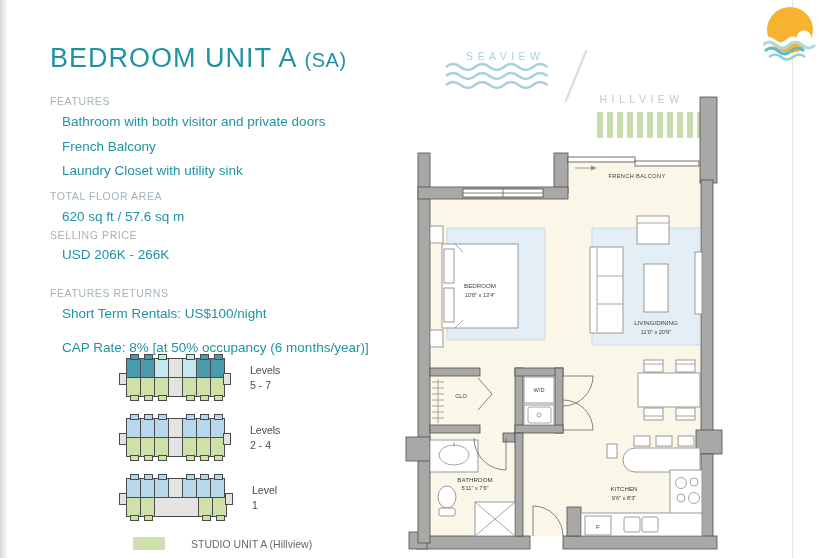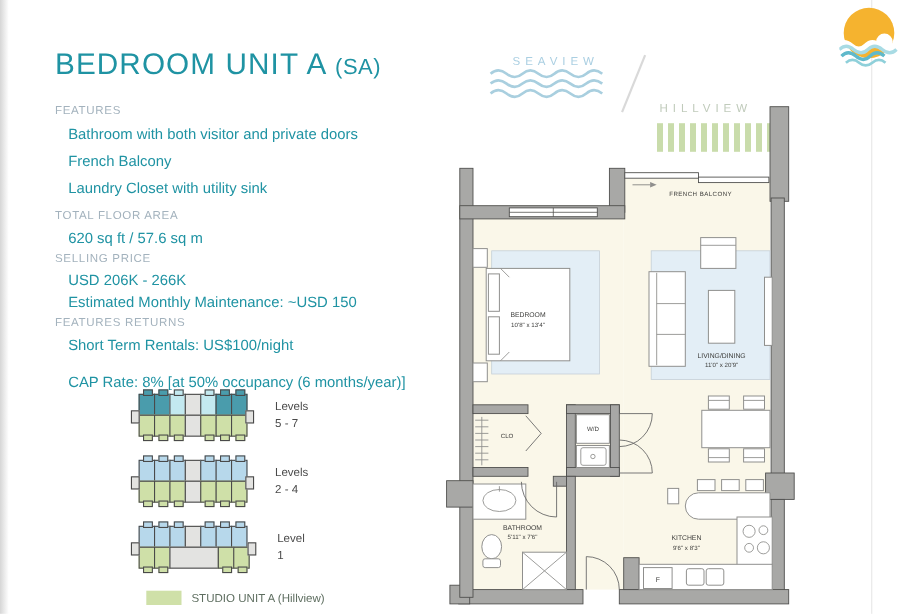--- a/index.html
+++ b/index.html
@@ -26,21 +26,21 @@
   .b-row{display:flex;}
   .b-cell{position:relative;height:20px;border:1px solid #4a4a4a;margin-right:-1px;box-sizing:border-box;}
   .b-row.bottom .b-cell{margin-top:-1px;}
   .b-tab{position:absolute;left:3px;width:7px;height:4px;border:1px solid #4a4a4a;}
   .b-row.top .b-tab{top:-5px;}
   .b-row.bottom .b-tab{bottom:-5px;}
   .b-stub{position:absolute;top:50%;margin-top:-5px;width:6px;height:10px;
           background:var(--core-gray,#e3e3e1);border:1px solid #4a4a4a;}
   .b-stub.left{left:-7px;}.b-stub.right{right:-7px;}
   .b-label{margin-left:26px;font-size:10.5px;color:#4a4a4a;line-height:1.4;}
-  .legend{position:absolute;left:133px;top:537px;display:flex;align-items:center;gap:9px;
+  .legend{position:absolute;left:133px;top:537px;display:flex;align-items:center;gap:26px;
           font-size:10.5px;color:#5e6e60;}
   .legend-swatch{width:32px;height:13px;background:var(--unit-green,#cfe0a8);display:inline-block;}
 
   
   .brand{position:absolute;left:443px;top:46px;width:260px;height:60px;}
   .brand-seaview{position:absolute;left:0;top:4px;width:120px;text-align:center;}
   .brand-hillview{position:absolute;left:152px;top:7px;width:120px;text-align:left;margin-top:40px;}
   .brand-word{font-size:10.5px;letter-spacing:4.5px;text-indent:4.5px;}
   .brand-seaview .brand-word{color:var(--brand-blue,#aacfe2);}
   .brand-hillview .brand-word{color:#c0cbbb;}
@@ -86,21 +86,20 @@
 </div>
 
 <div class="sect" style="top:190px">
   <div class="sect-label">TOTAL FLOOR AREA</div>
   <div class="sect-line">620 sq ft / 57.6 sq m</div>
 </div>
 
 <div class="sect" style="top:229px">
   <div class="sect-label">SELLING PRICE</div>
   <div class="sect-line" style="margin-top:4px">USD 206K - 266K</div>
-  <div class="sect-line" style="margin-top:0">Estimated Monthly Maintenance: ~USD 150</div>
 </div>
 
 <div class="sect" style="top:287px">
   <div class="sect-label">FEATURES RETURNS</div>
   <div class="sect-line">Short Term Rentals: US$100/night</div>
   <div class="sect-line gap-top">CAP Rate: 8% [at 50% occupancy (6 months/year)]</div>
 </div>
 
 <div id="buildings">
     <div class="bwrap">

